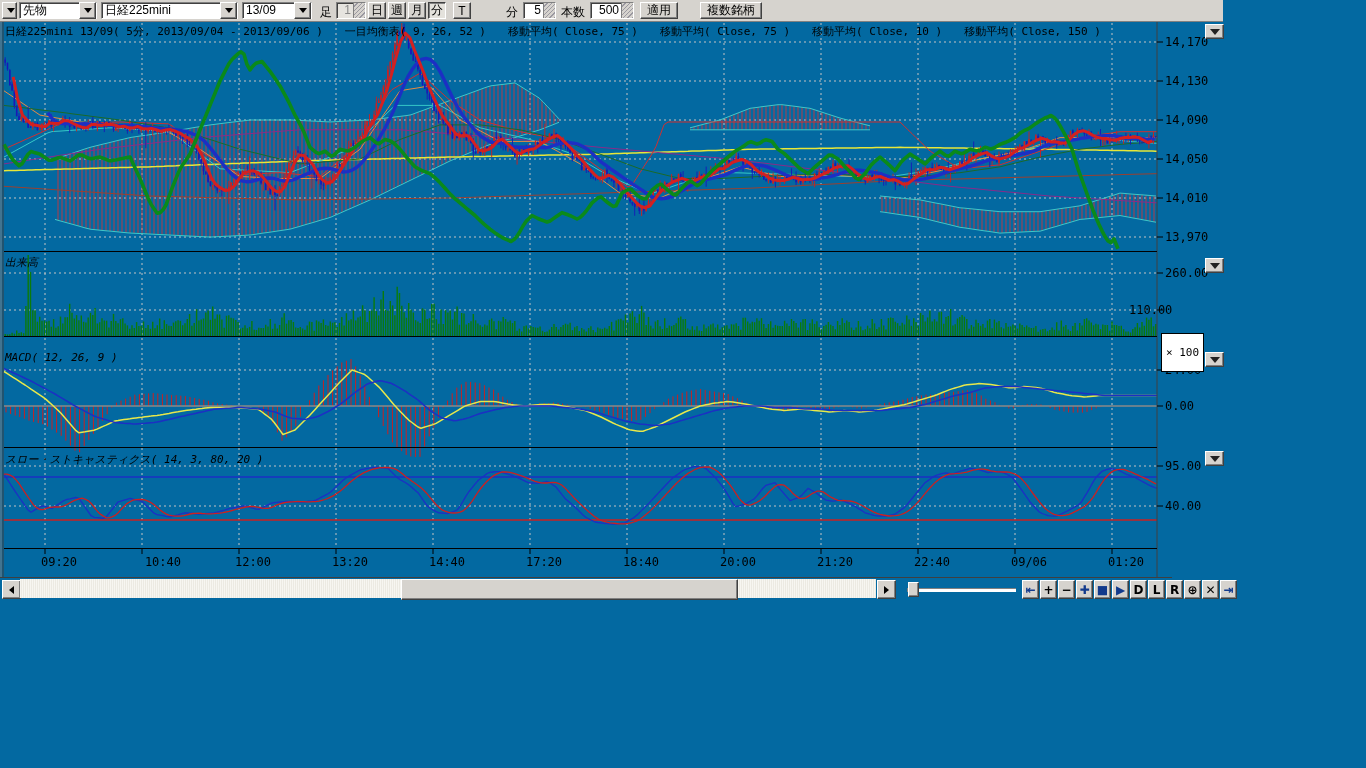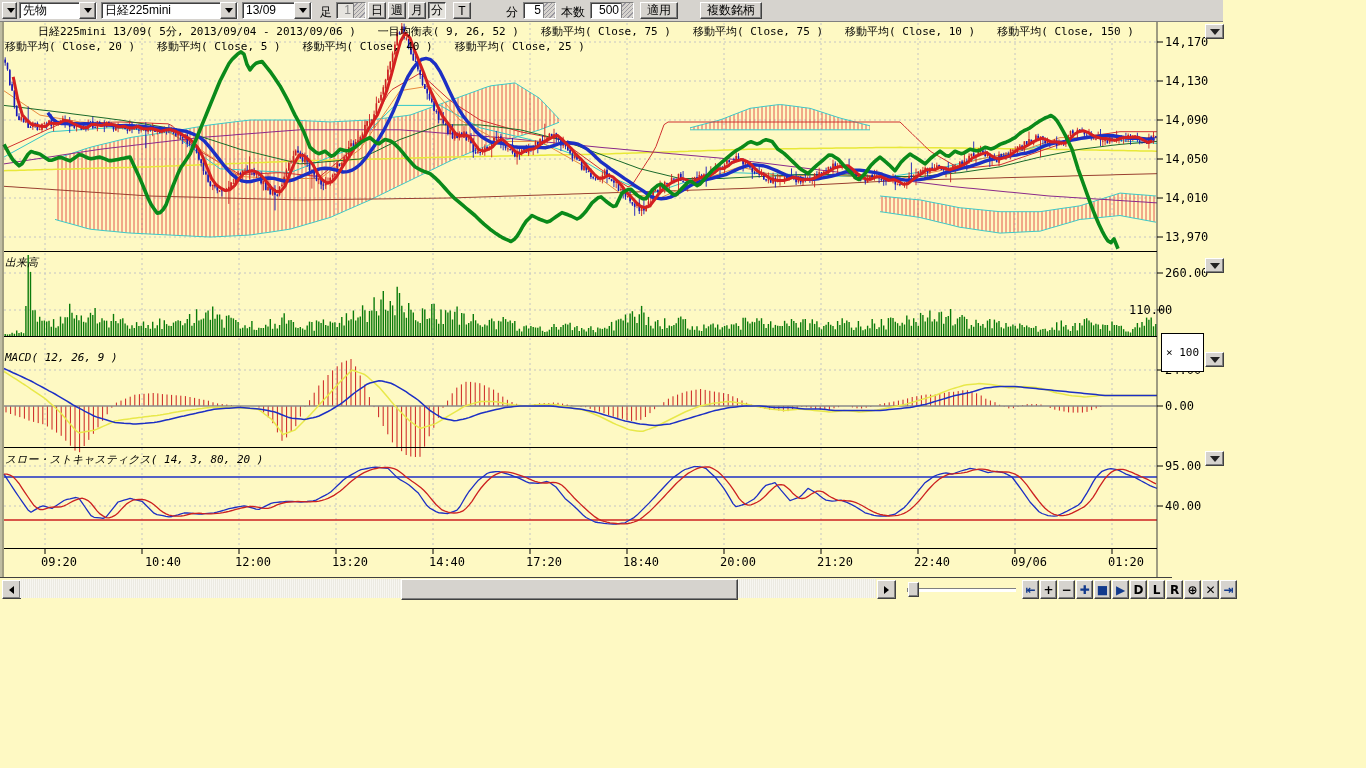--- a/index.html
+++ b/index.html
@@ -1,17 +1,17 @@
 <!DOCTYPE html>
 <html><head>
 <meta charset="utf-8">
 <style>
   html,body{margin:0;padding:0;background:#fff;}
   body{width:1366px;height:768px;font-family:"Liberation Sans",sans-serif;-webkit-font-smoothing:none;}
-  #app{position:relative;width:1366px;height:768px;background:#fef9c3;overflow:hidden;}
+  #app{position:relative;width:1366px;height:768px;background:#0369a1;overflow:hidden;}
 
   
   .raised{background:#d6d3ce;border-top:1px solid #fff;border-left:1px solid #fff;
           border-right:1px solid #404040;border-bottom:1px solid #404040;
           box-shadow:inset -1px -1px 0 #808080;}
   .pressed{background:#e4e2dc;border-top:1px solid #404040;border-left:1px solid #404040;
           border-right:1px solid #fff;border-bottom:1px solid #fff;
           box-shadow:inset 1px 1px 0 #808080;}
   .sunkenw{background:#fff;border-top:1px solid #808080;border-left:1px solid #808080;
           border-right:1px solid #fff;border-bottom:1px solid #fff;
@@ -1927,22 +1927,21 @@
       <path d="M433 548V554" stroke="#000"></path>
       <path d="M530 548V554" stroke="#000"></path>
       <path d="M627 548V554" stroke="#000"></path>
       <path d="M724 548V554" stroke="#000"></path>
       <path d="M821 548V554" stroke="#000"></path>
       <path d="M918 548V554" stroke="#000"></path>
       <path d="M1015 548V554" stroke="#000"></path>
       <path d="M1112 548V554" stroke="#000"></path>
     </svg>
 
-<div class="legendrow" style="top:24px;margin-left:33px;" id="legend1"><span>日経225mini 13/09( 5分, 2013/09/04 - 2013/09/06 )</span><span>一目均衡表( 9, 26, 52 )</span><span>移動平均( Close, 75 )</span><span>移動平均( Close, 75 )</span><span>移動平均( Close, 10 )</span><span>移動平均( Close, 150 )</span></div>
-<div class="legendrow" style="top:39px;" id="legend2"><span>移動平均( Close, 20 )</span><span>移動平均( Close, 5 )</span><span>移動平均( Close, 40 )</span><span>移動平均( Close, 25 )</span></div>
+<div class="legendrow" style="top:24px;" id="legend1"><span>日経225mini 13/09( 5分, 2013/09/04 - 2013/09/06 )</span><span>一目均衡表( 9, 26, 52 )</span><span>移動平均( Close, 75 )</span><span>移動平均( Close, 75 )</span><span>移動平均( Close, 10 )</span><span>移動平均( Close, 150 )</span></div>
 
 <div class="panelabel" style="left:5px;top:255px;">出来高</div>
 <div class="panelabel" style="left:5px;top:351px;">MACD( 12, 26, 9 )</div>
 <div class="panelabel" style="left:5px;top:452px;">スロー・ストキャスティクス( 14, 3, 80, 20 )</div>
 
 <div id="rightaxis">
       <div class="ticklab" style="left: 1165px; top: 35px;">14,170</div>
       <div class="ticklab" style="left: 1165px; top: 74px;">14,130</div>
       <div class="ticklab" style="left: 1165px; top: 113px;">14,090</div>
       <div class="ticklab" style="left: 1165px; top: 152px;">14,050</div>

